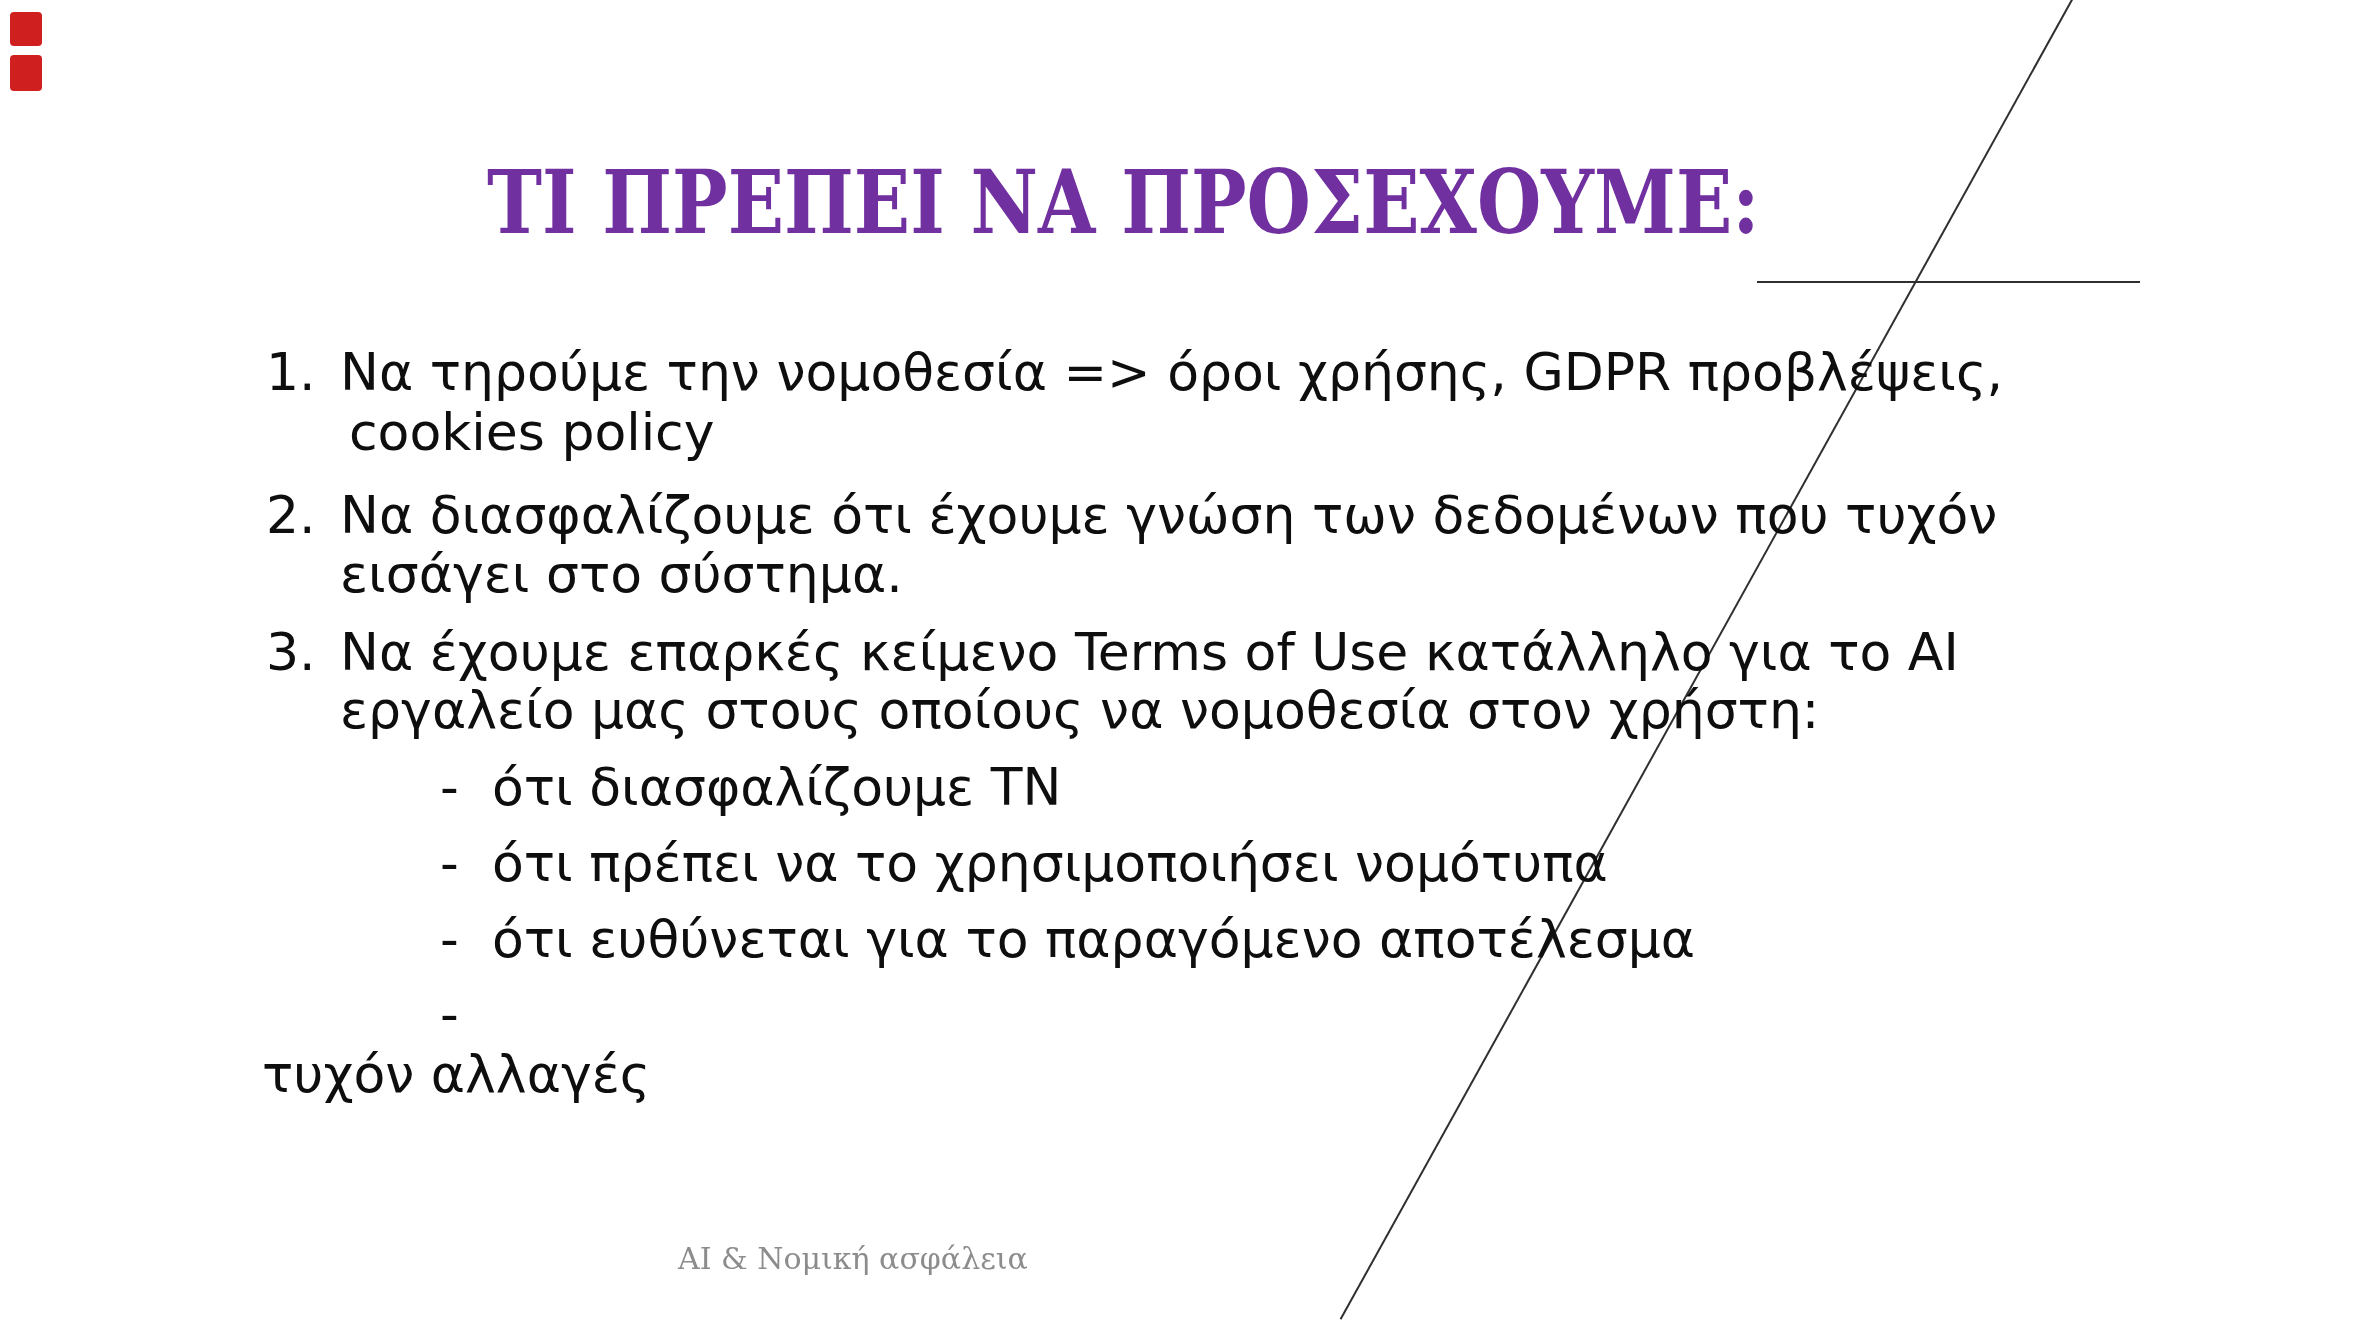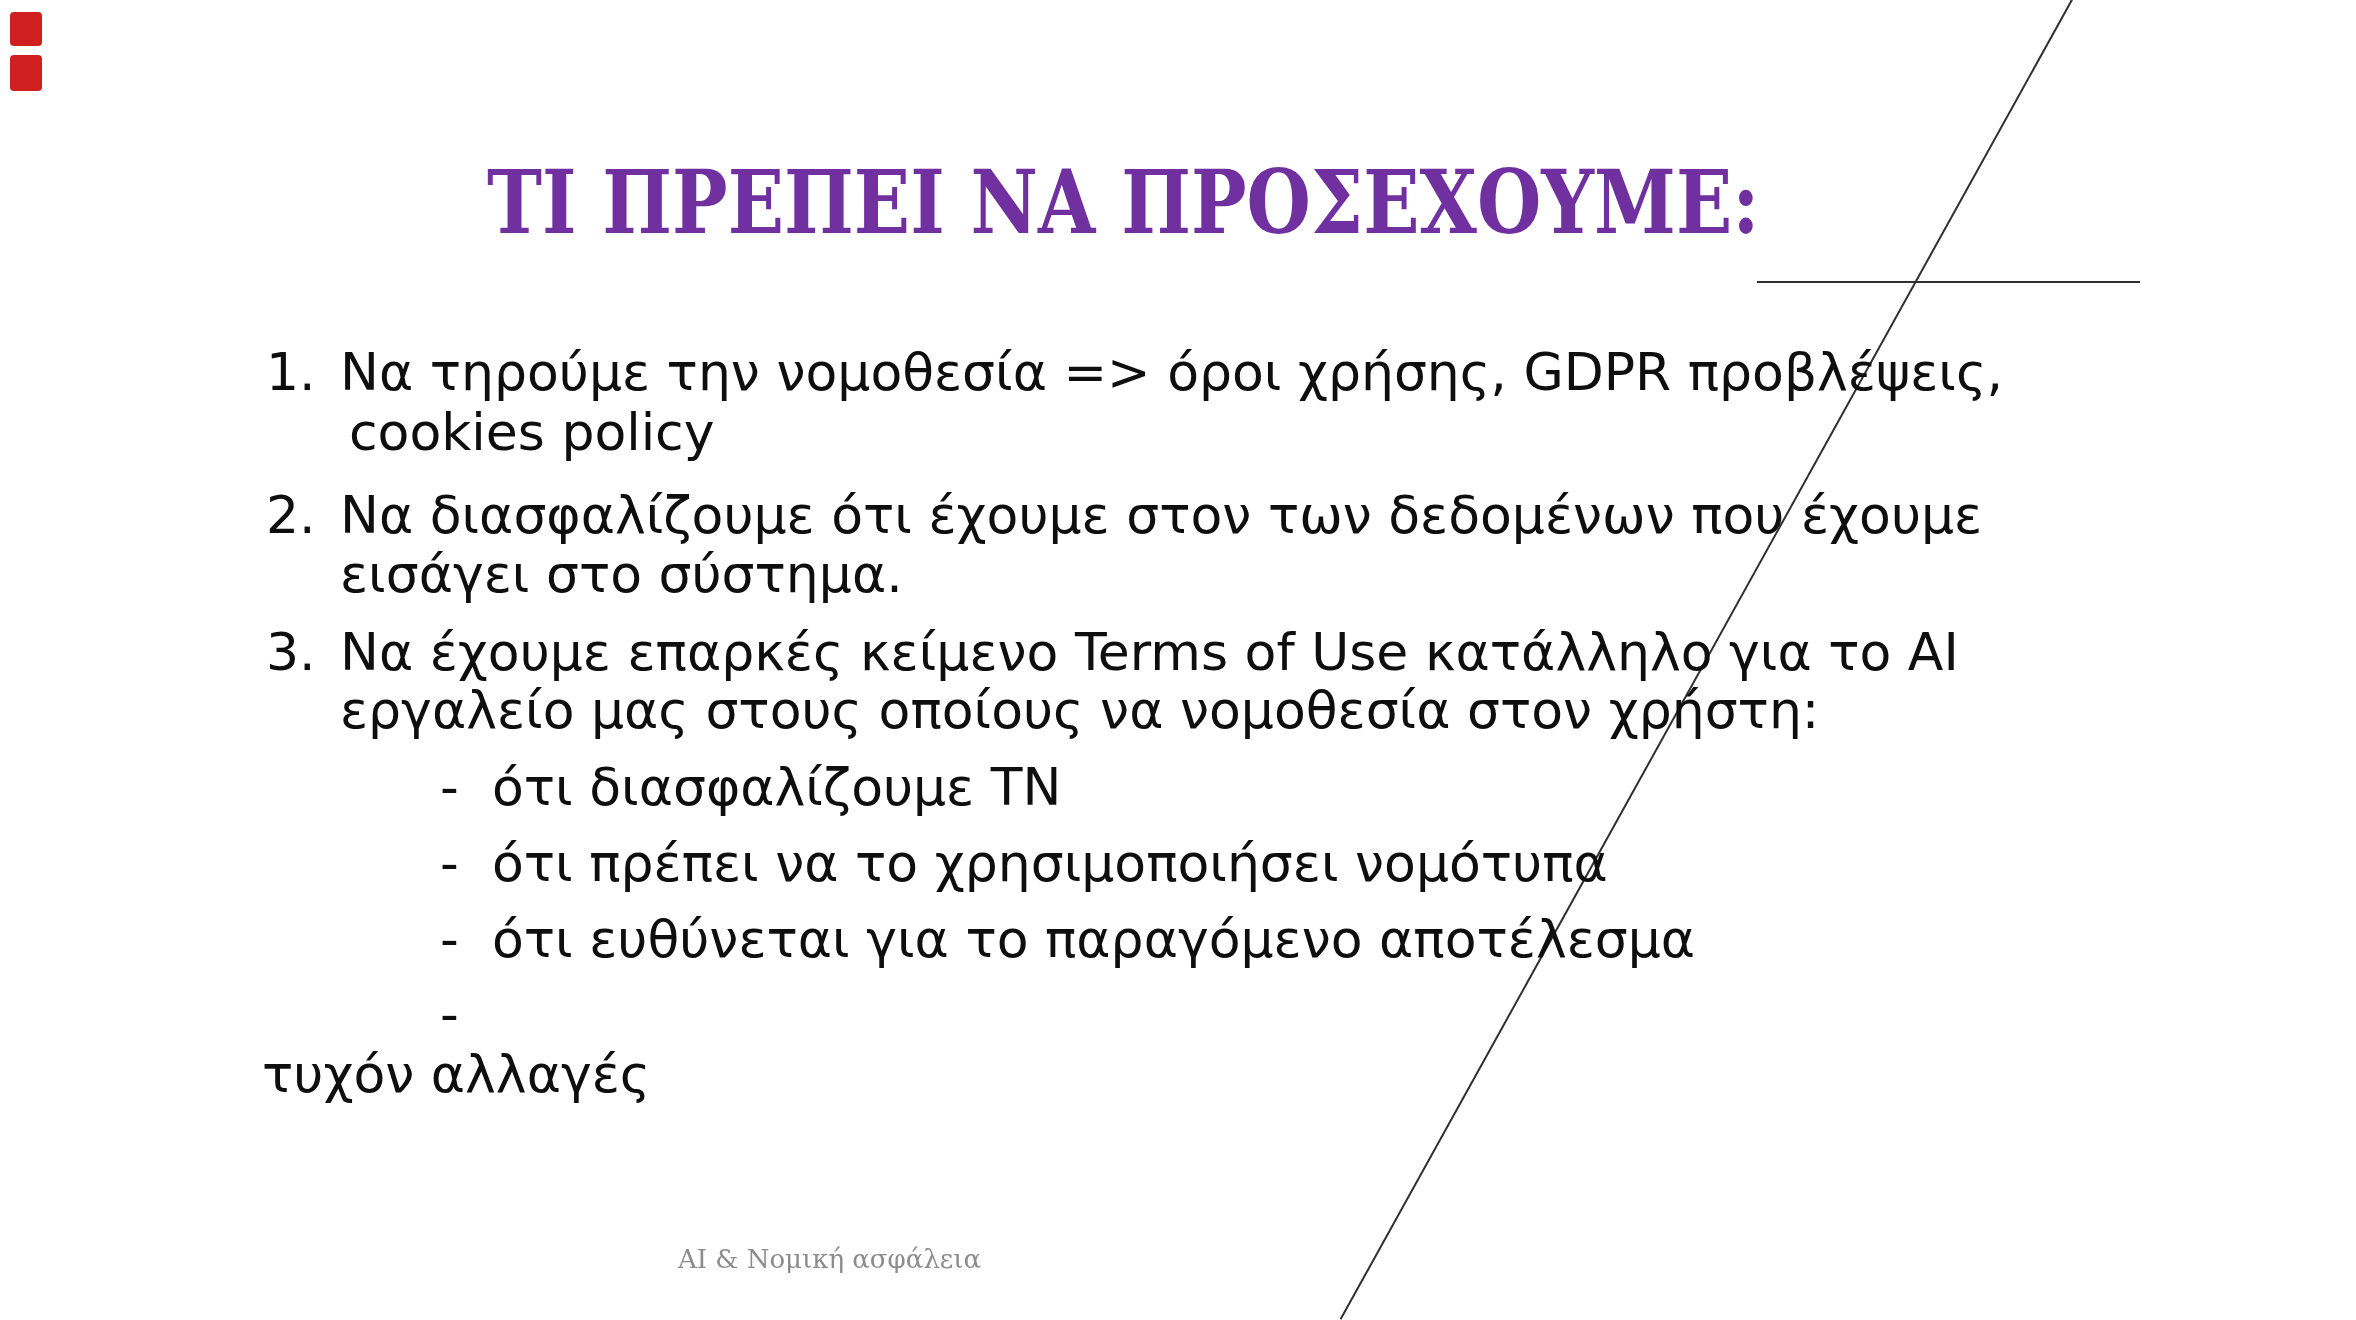--- a/index.html
+++ b/index.html
@@ -30,21 +30,21 @@
   .bline{
     position:absolute;
     font-size:52px;line-height:64px;
     white-space:nowrap;
     color:var(--text_color);
   }
   .marker{width:70px;}
   .footer-label{
     position:absolute;left:678px;top:1244px;
     font-family:"DejaVu Serif","Liberation Serif",serif;
-    font-size:26px;line-height:30px;color:var(--muted_color);
+    font-size:30px;line-height:30px;color:var(--muted_color);
     white-space:nowrap;
   }
   .page-number{
     position:absolute;left:2160px;top:1245px;
     font-size:27px;line-height:30px;color:var(--muted_color);
   }
   .accent{position:absolute;left:10px;width:32px;background:var(--accent_red);border-radius:4px;}
   .accent-1{top:12px;height:34px;}
   .accent-2{top:55px;height:36px;}
   .hline{
@@ -68,21 +68,21 @@
   <div class="hline"></div>
   <div class="dline"></div>
 
   <h1 class="title">ΤΙ ΠΡΕΠΕΙ ΝΑ ΠΡΟΣΕΧΟΥΜΕ:</h1>
 
   <div class="bline marker" style="left:266px;top:340px;">1.</div>
   <div class="bline" style="left:340px;top:340px;">Να τηρούμε την νομοθεσία =&gt; όροι χρήσης, GDPR προβλέψεις,</div>
   <div class="bline" style="left:340px;top:400px;margin-left:9px;">cookies policy</div>
 
   <div class="bline marker" style="left:266px;top:483px;">2.</div>
-  <div class="bline" style="left:340px;top:483px;">Να διασφαλίζουμε ότι έχουμε στον των δεδομένων που έχουμε</div>
+  <div class="bline" style="left:340px;top:483px;">Να διασφαλίζουμε ότι έχουμε γνώση των δεδομένων που τυχόν</div>
   <div class="bline" style="left:340px;top:542px;">εισάγει στο σύστημα.</div>
 
   <div class="bline marker" style="left:266px;top:620px;">3.</div>
   <div class="bline" style="left:340px;top:620px;">Να έχουμε επαρκές κείμενο Terms of Use κατάλληλο για το AI</div>
   <div class="bline" style="left:340px;top:678px;">εργαλείο μας στους οποίους να νομοθεσία στον χρήστη:</div>
 
   <div class="bline" style="left:440px;top:755px;">-</div>
   <div class="bline" style="left:492px;top:755px;">ότι διασφαλίζουμε ΤΝ</div>
 
   <div class="bline" style="left:440px;top:831px;">-</div>

